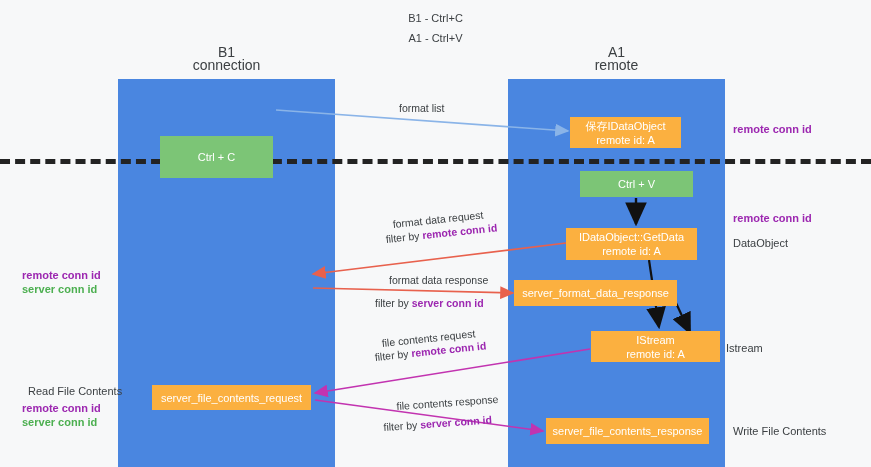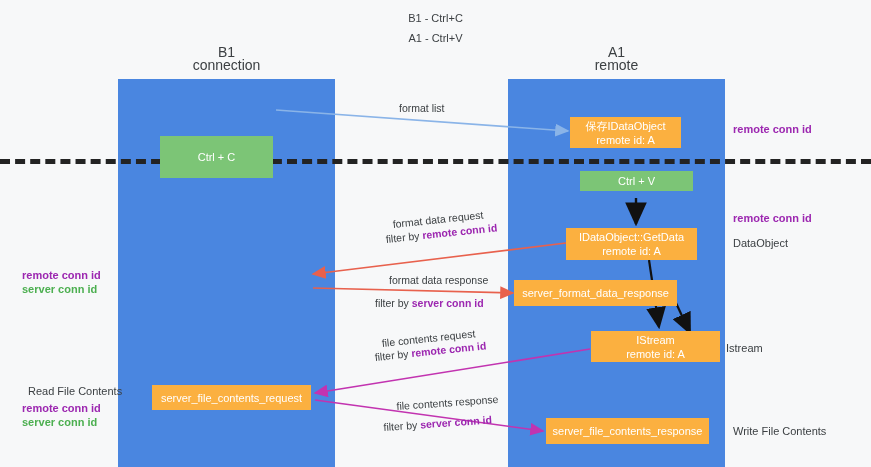--- a/index.html
+++ b/index.html
@@ -148,21 +148,21 @@
     <line x1="315" y1="400" x2="543" y2="431" stroke="#c233b0" stroke-width="1.6" marker-end="url(#ah-magenta)"></line>
   </svg>
 
   <div class="divider"></div>
 
   <div class="node green" style="left:160px; top:92px; width:113px; height:42px;margin-top:44px;">Ctrl + C</div>
 
   <div class="node orange" style="left:570px; top:117px; width:111px; height:31px;">保存IDataObject
 remote id: A</div>
 
-  <div class="node green" style="left:580px; top:171px; width:113px; height:20px;">Ctrl + V</div>
+  <div class="node green" style="left:580px; top:171px; width:113px; height:26px;">Ctrl + V</div>
 
   <div class="node orange" style="left:566px; top:228px; width:131px; height:32px;text-align:center;">IDataObject::GetData
 remote id: A</div>
 
 
   <div class="node orange" style="left:514px; top:280px; width:163px; height:26px;">server_format_data_response</div>
 
   <div class="node orange" style="left:591px; top:331px; width:129px; height:31px;">IStream
 remote id: A</div>
 

